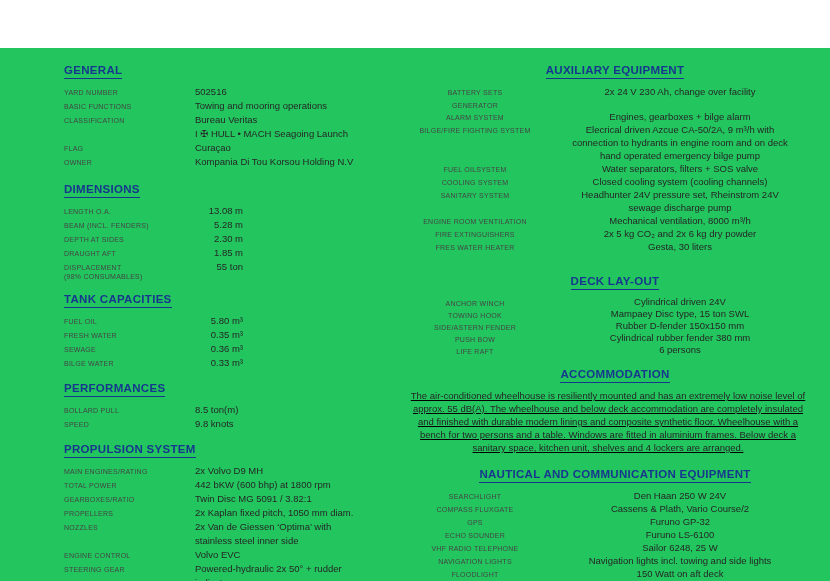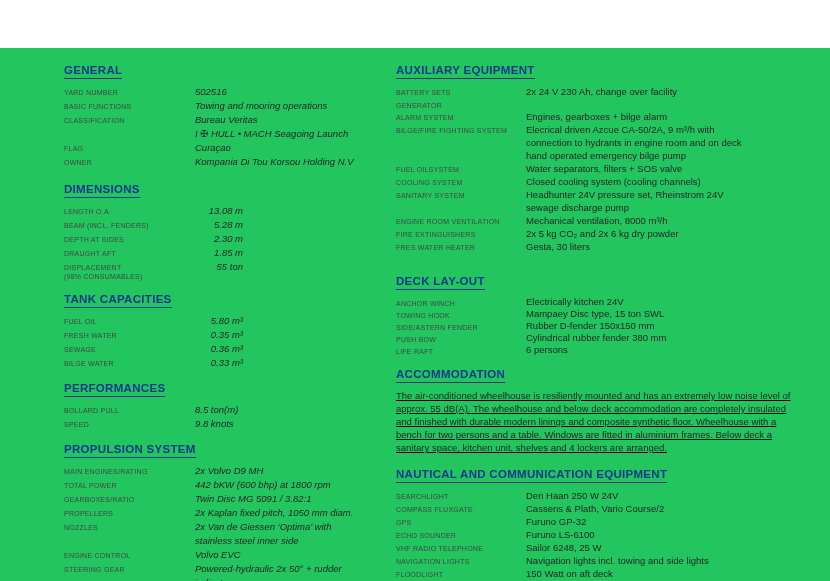--- a/index.html
+++ b/index.html
@@ -14,21 +14,21 @@
     background: #22c55e;
     font-family: "Liberation Sans", "DejaVu Sans", sans-serif;
     overflow: hidden;
     margin-top: 48px;
   }
   .col {
     position: absolute;
     top: 12px;
   }
   .col-left  { left: 64px;  width: 332px; }
-  .col-right { left: 396px; width: 410px; }
+  .col-right { left: 410px; width: 410px; text-align: center; }
 
   .sec-title {
     display: inline-block;
     margin: 0 0 6px 0;
     font-size: 11.5px;
     font-weight: bold;
     letter-spacing: 0.3px;
     color: #17378f;
     padding-bottom: 2px;
     border-bottom: 1px solid #17378f;
@@ -48,21 +48,21 @@
   }
   .val {
     flex: 1;
     font-size: 9.5px;
     color: #262626;
     white-space: pre-line;
   }
 
   
   .col-left .lbl { width: 131px; }
-  .col-left .val { line-height: 14px; font-style: italic; }
+  .col-left .val { line-height: 14px; }
   .col-left .num .val { flex: none; width: 48px; text-align: right; }
 
   
   .col-right .lbl { width: 130px; }
   .col-right .val { line-height: 13px; }
 
   
   #sec-dimensions   { margin-top: 10px; }
   #sec-tanks        { margin-top: 8px; }
   #sec-performances { margin-top: 8px; }
@@ -262,21 +262,21 @@
           <div class="val">Gesta, 30 liters</div>
         </div>
       </div>
     </section>
 
     <section id="sec-deck">
       <h2 class="sec-title">DECK LAY-OUT</h2>
       <div class="rows">
         <div class="row">
           <div class="lbl">ANCHOR WINCH</div>
-          <div class="val">Electrically kitchen 24V</div>
+          <div class="val">Cylindrical driven 24V</div>
         </div>
         <div class="row">
           <div class="lbl">TOWING HOOK</div>
           <div class="val">Mampaey Disc type, 15 ton SWL</div>
         </div>
         <div class="row">
           <div class="lbl">SIDE/ASTERN FENDER</div>
           <div class="val">Rubber D-fender 150x150 mm</div>
         </div>
         <div class="row">

